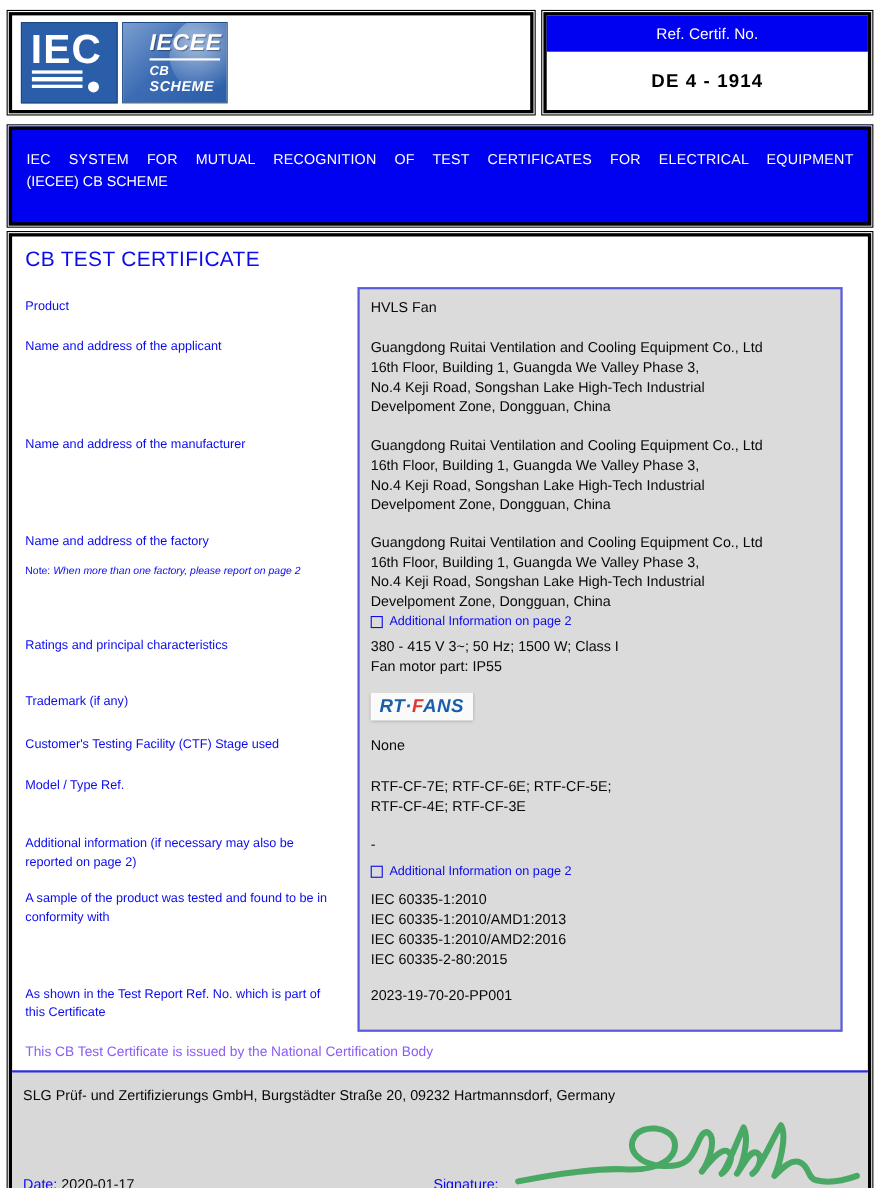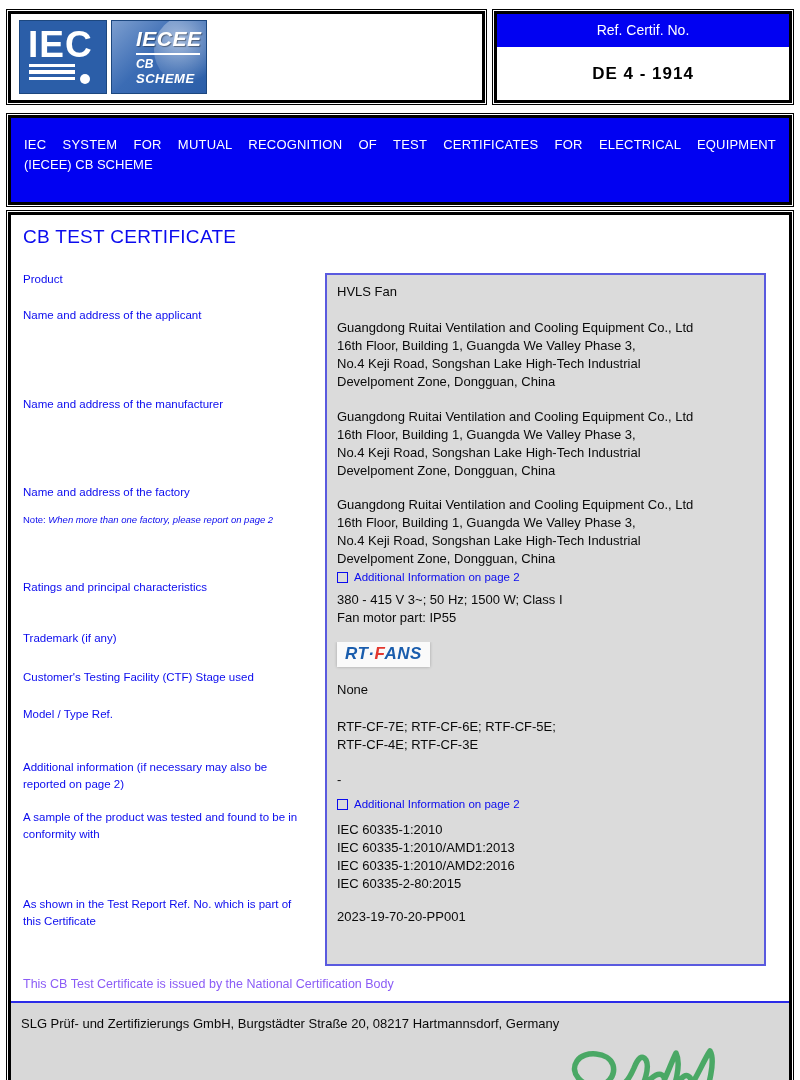--- a/index.html
+++ b/index.html
@@ -31,21 +31,21 @@
 
   .banner { background: #0101F2; color: #fff; padding: 17px 13px 27px 13px; margin-bottom: 7px; }
   .banner-l1 { font-size: 13px; line-height: 20px; text-align: justify; text-align-last: justify; letter-spacing: .2px; }
   .banner-l2 { font-size: 13px; line-height: 20px; }
 
   .main-box { padding: 6px 10px 0 10px; min-height: 873px; position: relative; }
   .cert-title { color: #0b0bee; font-size: 19px; font-weight: normal; letter-spacing: .3px; margin: 5px 0 13px 2px; }
 
   .fields { display: flex; align-items: flex-start; }
   .labels-col { width: 304px; padding: 10px 14px 0 2px; }
-  .values-col { width: 441px; background: #DBDBDB; border: 2px solid #5A5ADF; padding: 8px 0 18px 0; margin-top: 12px; }
+  .values-col { width: 441px; background: #DBDBDB; border: 2px solid #5A5ADF; padding: 8px 0 2px 0; }
   .lrow, .vrow { overflow: hidden; }
   .vrow { padding: 0 10px; }
   .r1 { height: 36px; } .r2 { height: 89px; } .r3 { height: 88px; } .r4 { height: 95px; }
   .r5 { height: 51px; } .r6 { height: 39px; } .r7 { height: 37px; } .r8 { height: 53px; }
   .r9 { height: 50px; } .r10 { height: 87px; } .r11 { height: 38px; }
   .lbl { color: #0b0bee; font-size: 11.5px; line-height: 17px; }
   .note { color: #0b0bee; font-size: 9.5px; margin-top: 13px; }
   .note em { font-style: italic; }
   .val { font-size: 13px; line-height: 18px; white-space: pre-line; color: #0a0a0a; }
   .chkline { display: flex; align-items: center; gap: 6px; color: #0b0bee; font-size: 11.5px; margin-top: 3px; }
@@ -200,21 +200,21 @@
           </div>
         <div class="vrow r11">
             <div class="val">2023-19-70-20-PP001</div>
           </div>
       </div>
     </div>
 
     <div class="issued-line">This CB Test Certificate is issued by the National Certification Body</div>
 
     <div class="footer">
-      <div class="slg">SLG Prüf- und Zertifizierungs GmbH, Burgstädter Straße 20, 08217 Hartmannsdorf, Germany</div>
+      <div class="slg">SLG Prüf- und Zertifizierungs GmbH, Burgstädter Straße 20, 09232 Hartmannsdorf, Germany</div>
       <div class="date-group">
         <span class="blue-lab">Date:</span>
         <span class="date-val">2020-01-17</span>
       </div>
       <div class="sig-label">Signature:</div>
       <svg class="sig-svg" width="318" height="78" viewBox="0 0 318 78">
         <path d="M6,58 C45,50 82,46 102,47 C135,49 152,36 148,21 C144,8 119,6 112,17 C104,29 116,43 138,44 C158,45 163,38 169,24 C173,14 177,10 181,16 C185,24 179,41 173,49 C181,39 191,27 197,31 C203,35 197,47 191,51 C197,45 205,21 211,9 C217,21 209,45 205,51 C211,43 217,29 223,32 C229,35 225,47 219,51 C227,45 239,15 245,7 C251,17 243,45 239,53 C247,45 255,37 263,41 C271,45 269,55 277,57 C289,60 303,57 314,53" fill="none" stroke="#3EA45B" stroke-width="5.5" stroke-linecap="round" stroke-linejoin="round" opacity="0.92"></path>
       </svg>
 
     </div>

